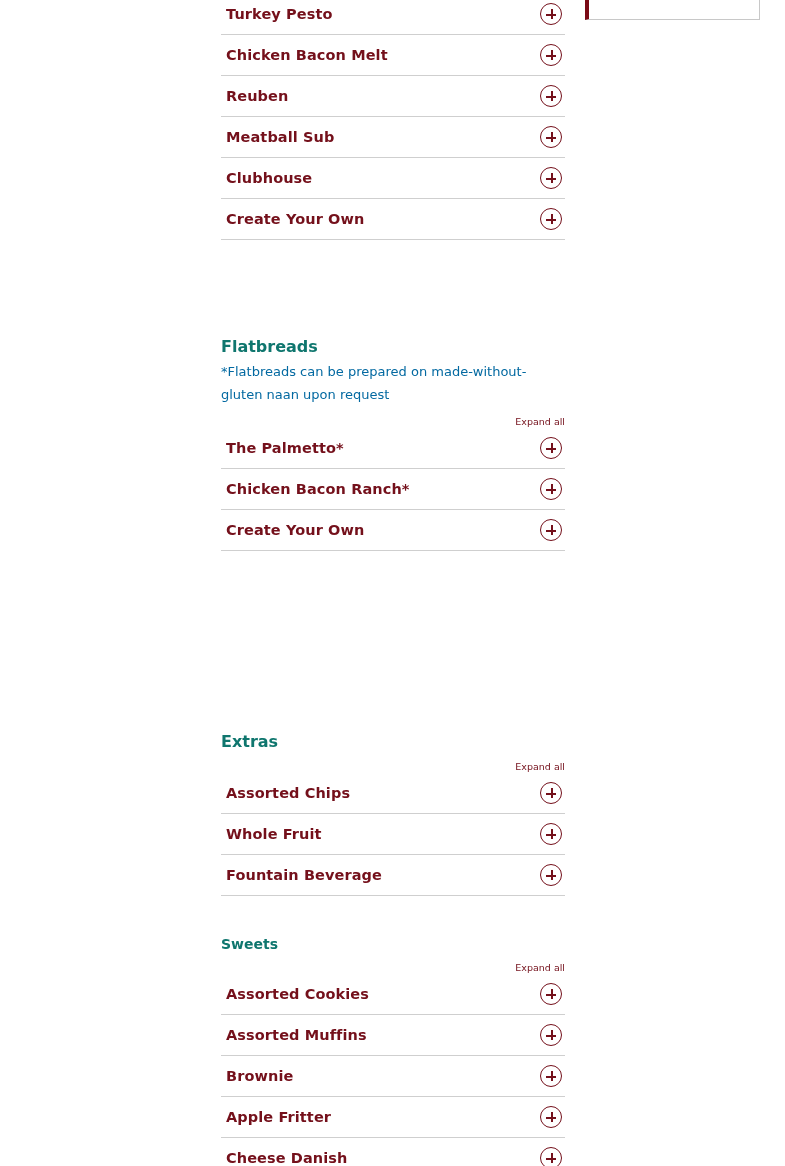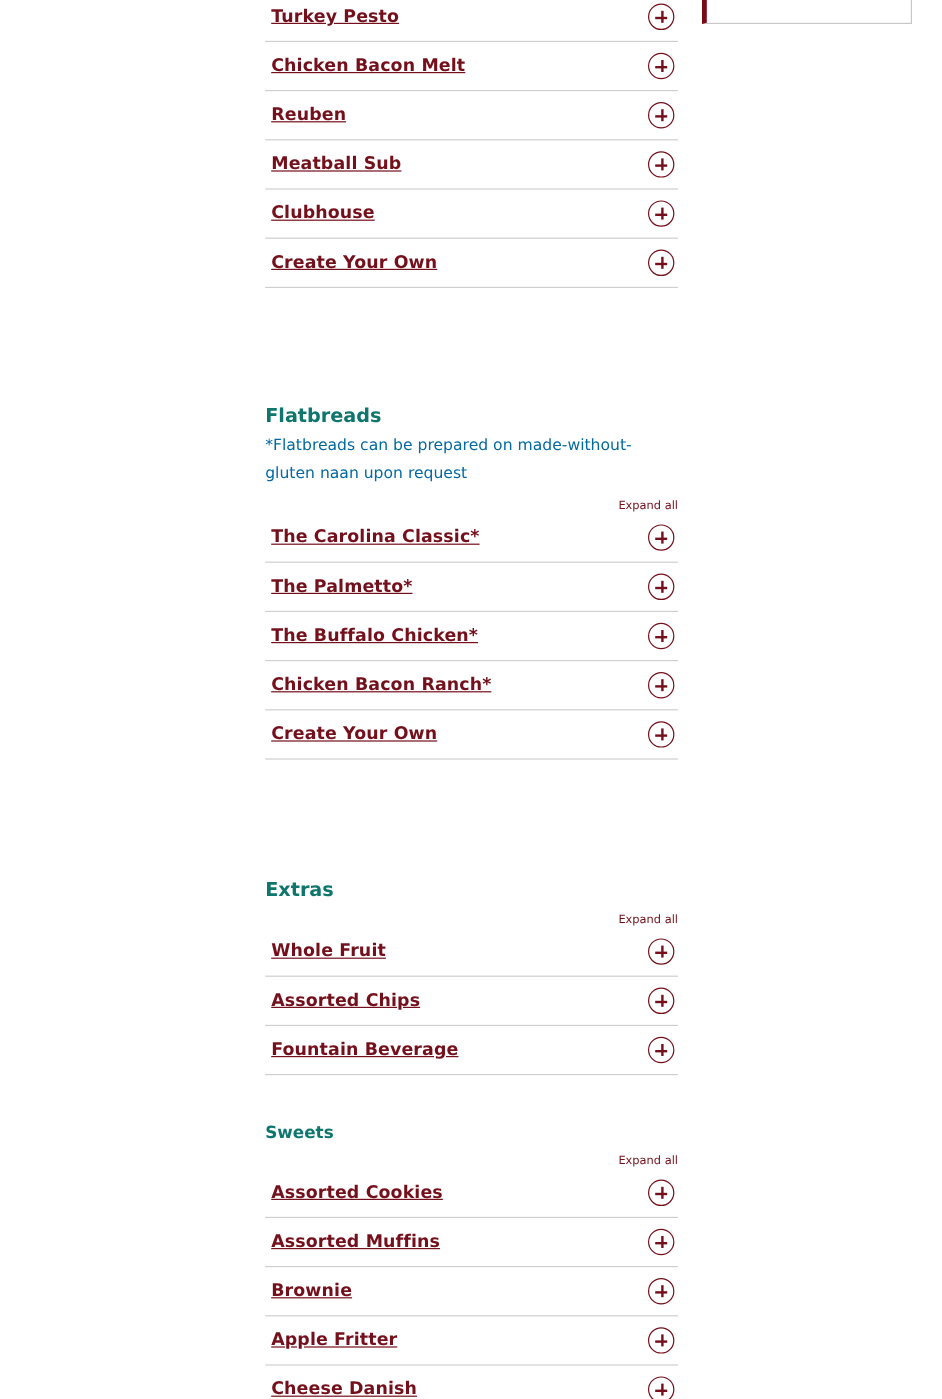--- a/index.html
+++ b/index.html
@@ -3,21 +3,21 @@
   <meta charset="utf-8">
   <style>
     html, body { margin: 0; padding: 0; background: #ffffff; }
     body { width: 785px; height: 1166px; position: relative; overflow: hidden;
            font-family: "DejaVu Sans", "Liberation Sans", sans-serif; }
     .main { position: absolute; left: 221px; top: 0; width: 344px; }
     .sidebar-box { position: absolute; left: 585px; top: -20px; width: 170px; height: 38px;
                    border: 1px solid #c8c8c8; border-left: 4px solid #7a0a16; background: #fff; }
     .item { position: relative; height: 40px; border-bottom: 1px solid #cfcfcf; box-sizing: content-box; }
     .item-label { position: absolute; left: 5px; top: 50%; transform: translateY(-50%);
-                  font-weight: bold; font-size: 14.5px; color: #74101b; letter-spacing: 0.1px; white-space: nowrap; text-decoration: underline; }
+                  font-weight: bold; font-size: 14.5px; color: #74101b; letter-spacing: 0.1px; white-space: nowrap; }
     .plus { position: absolute; right: 3px; top: 50%; transform: translateY(-50%); width: 22px; height: 22px;
             border: 1px solid #74101b; border-radius: 50%; box-sizing: border-box; }
     .plus::before, .plus::after { content: ""; position: absolute; background: #74101b; }
     .plus::before { left: 5px; right: 5px; top: 9.5px; height: 2px; }
     .plus::after { top: 5px; bottom: 5px; left: 9.5px; width: 2px; }
     .section-title { font-weight: bold; color: #0f766e; font-size: 16px; margin: 0; }
     .section-title.small { font-size: 14px; margin-top: 27px; }
     .note { font-size: 13px; color: #0369a1; line-height: 23px; margin: 4px 0 0 0; }
     .expand-all { text-align: right; font-size: 9.5px; color: #74101b; margin-top: 10px; height: 12px; line-height: 12px; }
     .section { position: absolute; left: 0; width: 344px; }
@@ -54,50 +54,42 @@
       <span class="item-label">Create Your Own</span>
       <span class="plus"></span>
     </div>
   </div>
 
   <div class="section" style="top:337px;">
     <h2 class="section-title">Flatbreads</h2>
     <p class="note">*Flatbreads can be prepared on made-without-gluten naan upon request</p>
     <div class="expand-all">Expand all</div>
     <div class="item">
-      <span class="item-label">The Carolina Classic*</span>
-      <span class="plus"></span>
-    </div>
-    <div class="item">
       <span class="item-label">The Palmetto*</span>
-      <span class="plus"></span>
-    </div>
-    <div class="item">
-      <span class="item-label">The Buffalo Chicken*</span>
       <span class="plus"></span>
     </div>
     <div class="item">
       <span class="item-label">Chicken Bacon Ranch*</span>
       <span class="plus"></span>
     </div>
     <div class="item">
       <span class="item-label">Create Your Own</span>
       <span class="plus"></span>
     </div>
   </div>
 
   <div class="section" style="top:732px;">
     <h2 class="section-title">Extras</h2>
     <div class="expand-all">Expand all</div>
     <div class="item">
-      <span class="item-label">Whole Fruit</span>
+      <span class="item-label">Assorted Chips</span>
       <span class="plus"></span>
     </div>
     <div class="item">
-      <span class="item-label">Assorted Chips</span>
+      <span class="item-label">Whole Fruit</span>
       <span class="plus"></span>
     </div>
     <div class="item">
       <span class="item-label">Fountain Beverage</span>
       <span class="plus"></span>
     </div>
   </div>
 
   <div class="section" style="top:909px;">
     <h2 class="section-title small">Sweets</h2>

